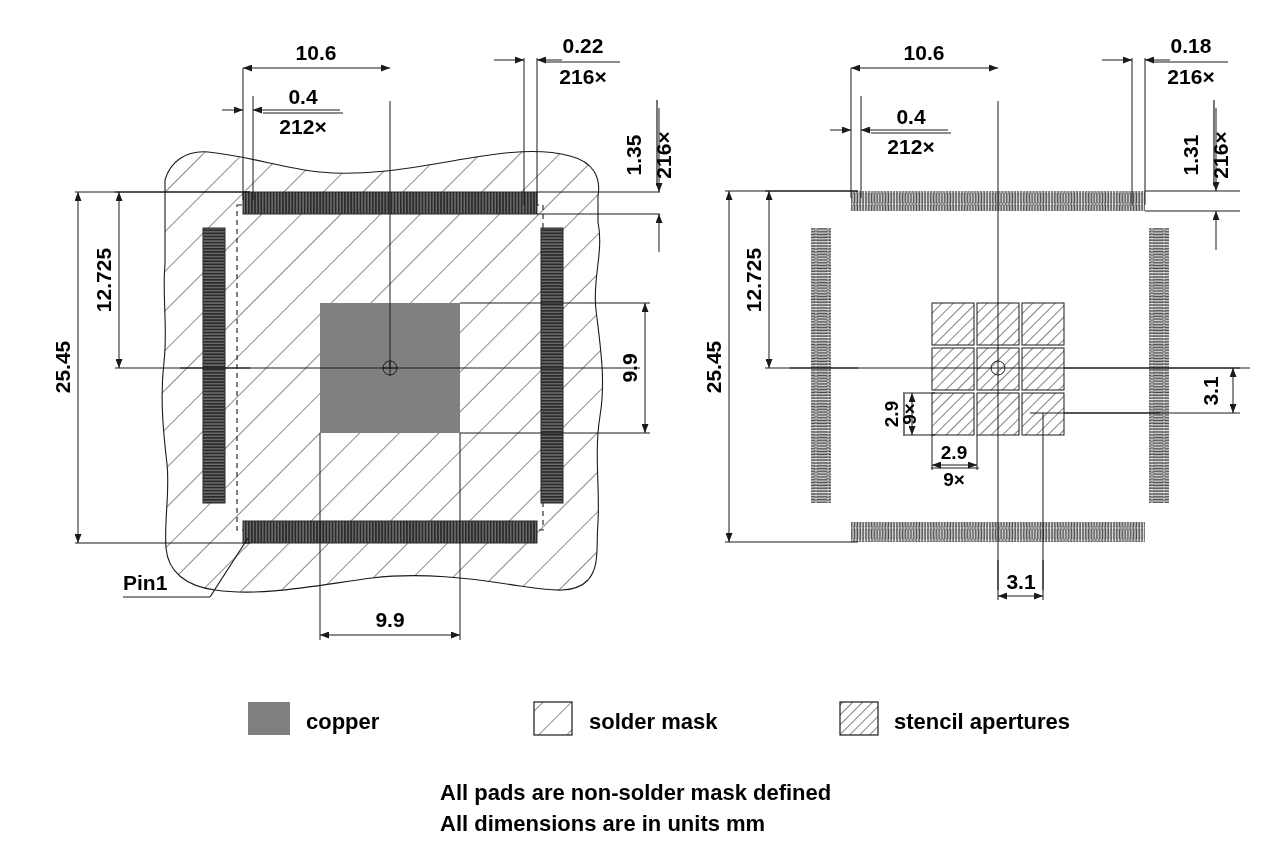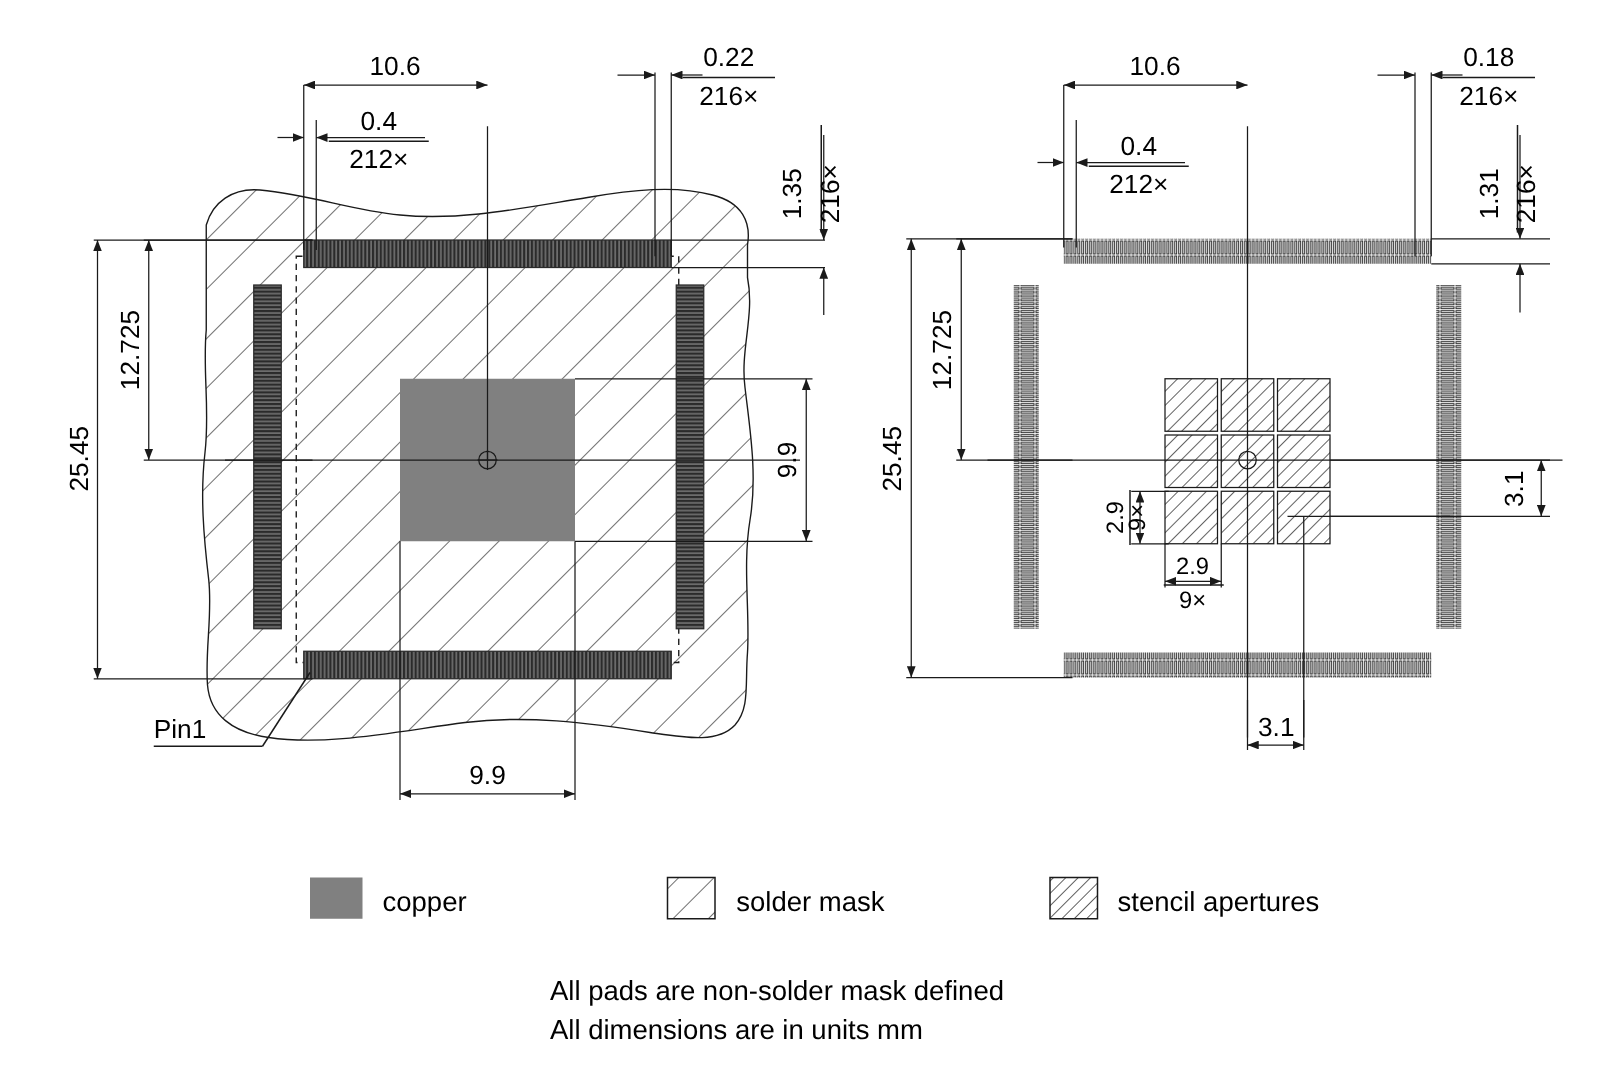--- a/index.html
+++ b/index.html
@@ -1,17 +1,17 @@
 <!DOCTYPE html>
 <html><head>
 <meta charset="utf-8">
 <style>
   html,body{margin:0;padding:0;background:#ffffff;}
   body{width:1280px;height:867px;font-family:"Liberation Sans",sans-serif;overflow:hidden;}
-  #stage{position:relative;width:1280px;height:855px;}
+  #stage{position:relative;width:1280px;height:855px;font-weight:bold;}
   svg{display:block;}
   text{font-family:"Liberation Sans",sans-serif;fill:#000;}
 </style>
 </head>
 <body>
 
 <div id="stage">
 <svg width="1280" height="867" viewBox="0 0 1280 867" xmlns="http://www.w3.org/2000/svg">
   <defs>
 

